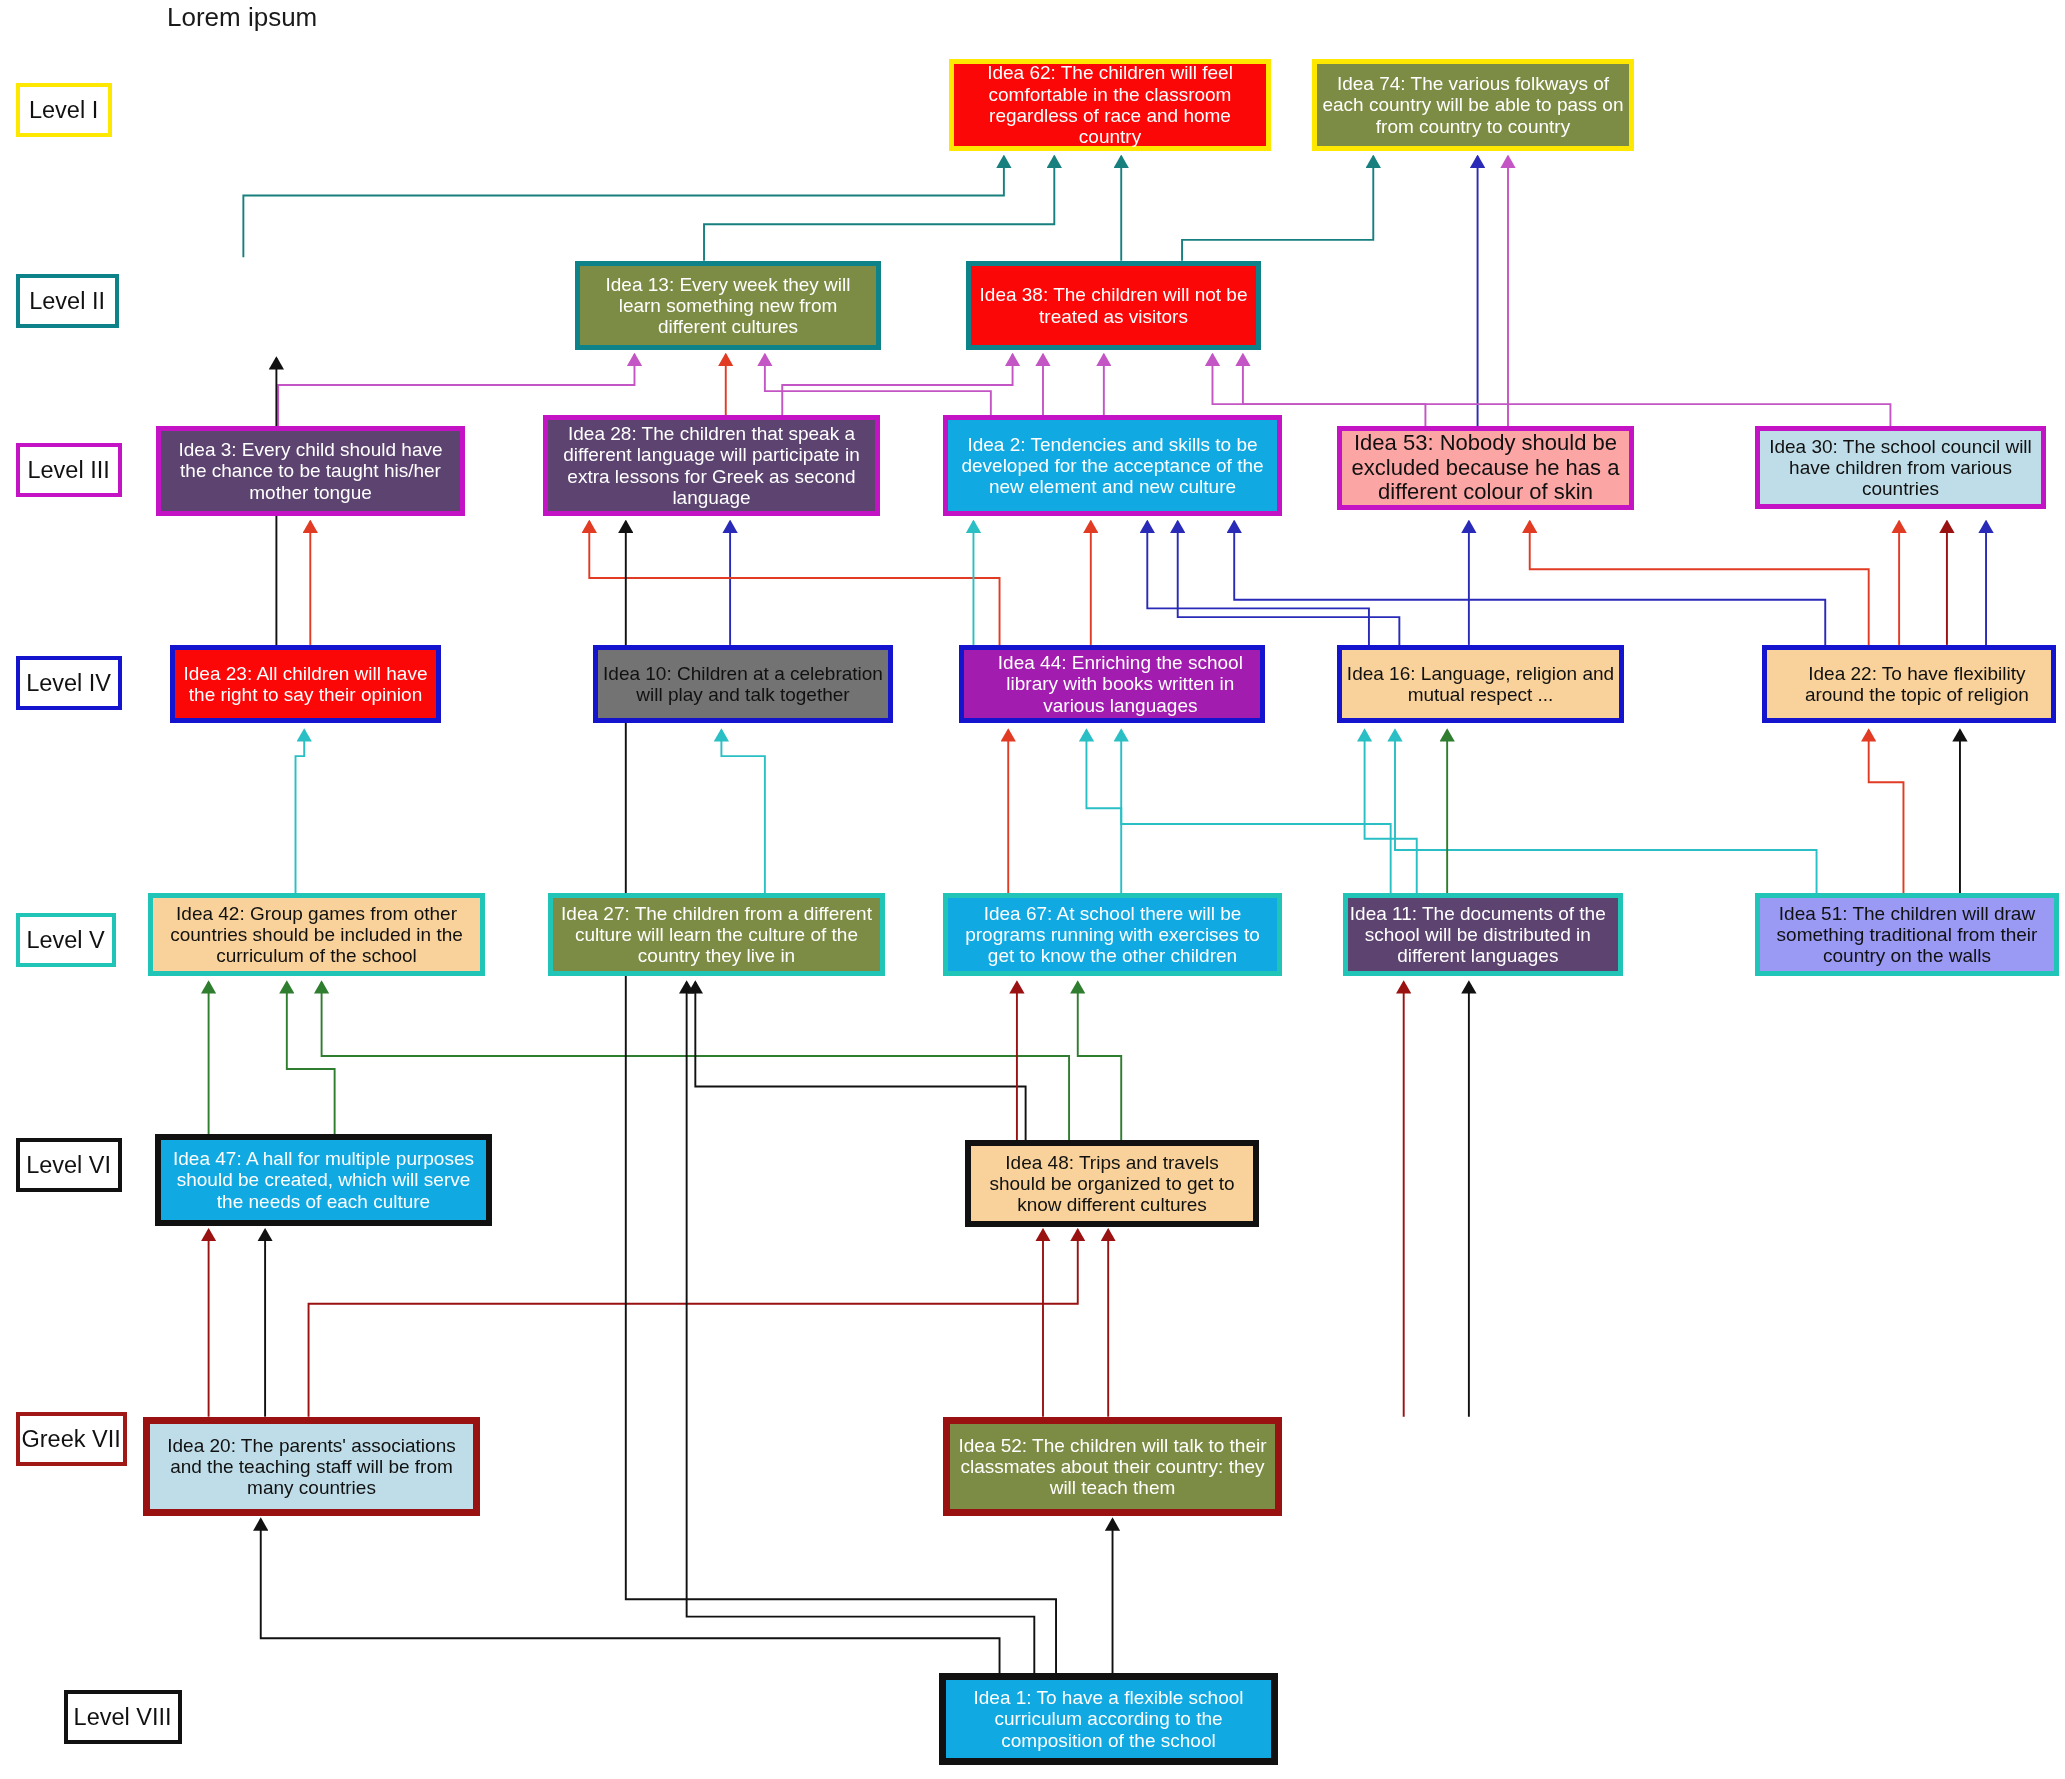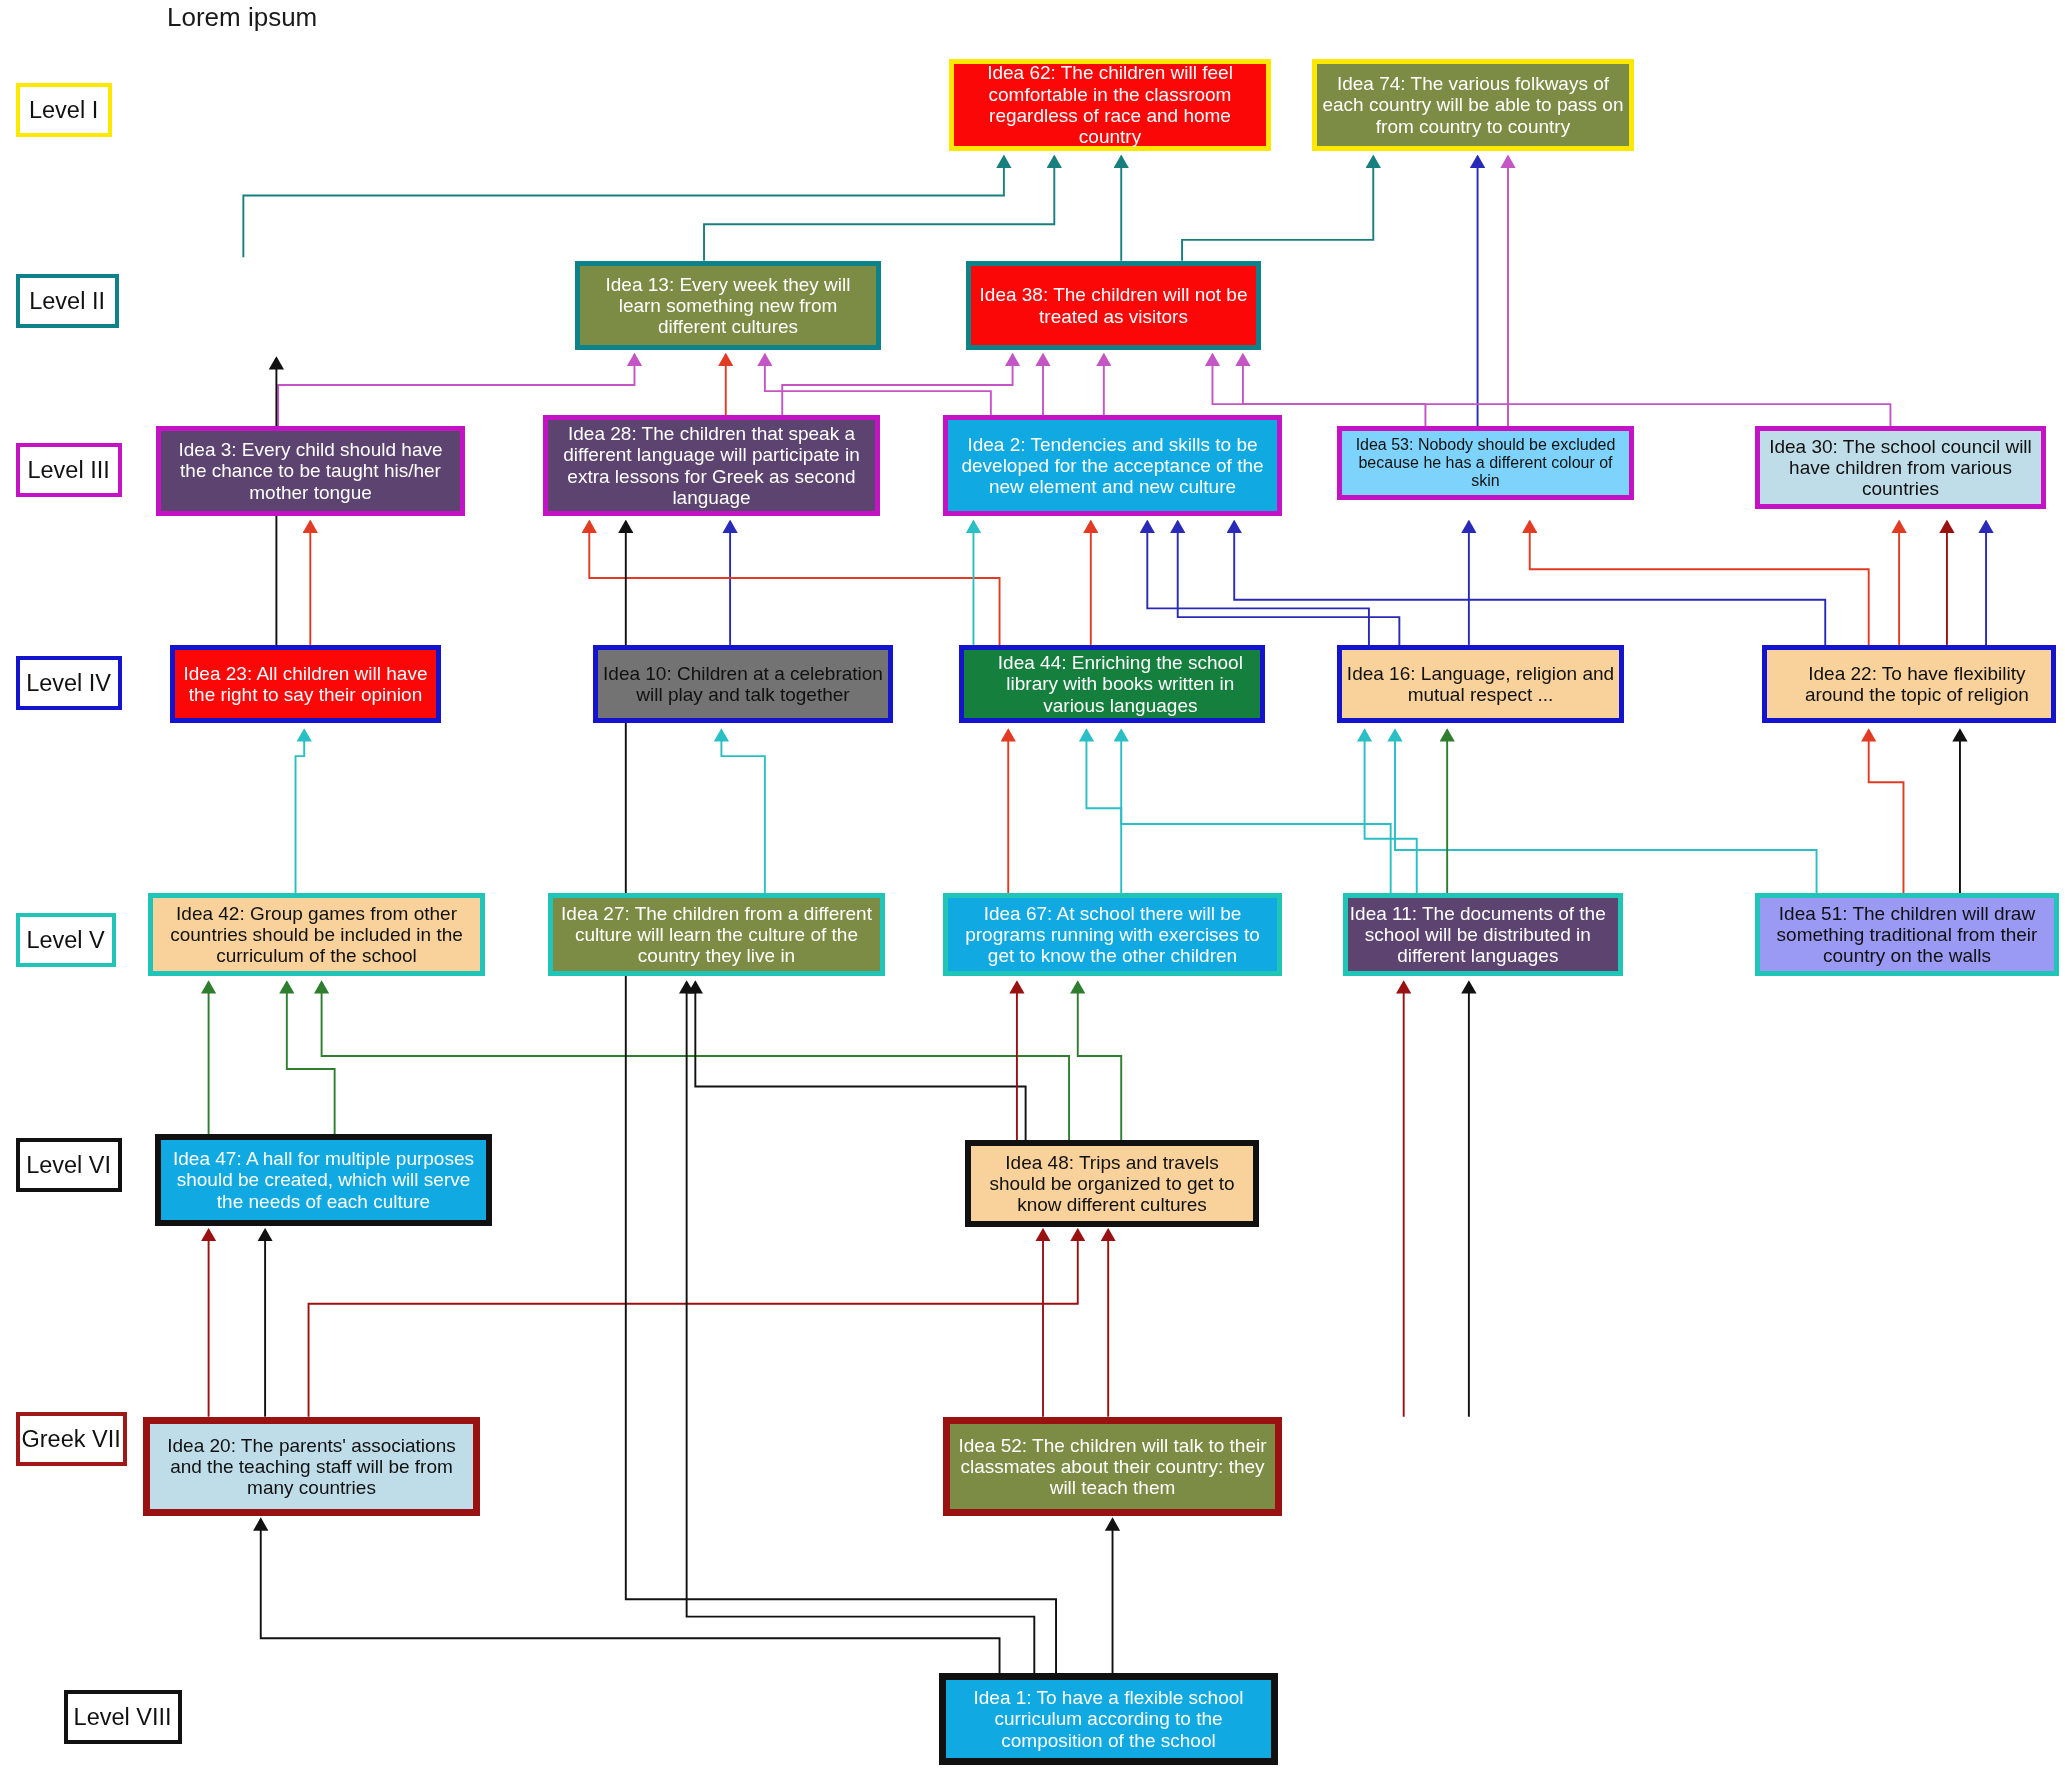--- a/index.html
+++ b/index.html
@@ -139,33 +139,33 @@
     </div>
     <div class="node" style="left: 156px; top: 426px; width: 309px; height: 90px; background: rgb(93, 68, 112); color: rgb(255, 255, 255); border: 5.2px solid rgb(196, 19, 196); font-size: 19px;">
       <span>Idea 3: Every child should have the chance to be taught his/her mother tongue</span>
     </div>
     <div class="node" style="left: 543px; top: 415px; width: 337px; height: 101px; background: rgb(93, 68, 112); color: rgb(255, 255, 255); border: 5.2px solid rgb(196, 19, 196); font-size: 19px;">
       <span>Idea 28: The children that speak a different language will participate in extra lessons for Greek as second language</span>
     </div>
     <div class="node" style="left: 943px; top: 415px; width: 339px; height: 101px; background: rgb(17, 169, 226); color: rgb(255, 255, 255); border: 5.2px solid rgb(196, 19, 196); font-size: 19px;">
       <span>Idea 2: Tendencies and skills to be developed for the acceptance of the new element and new culture</span>
     </div>
-    <div class="node" style="left: 1337px; top: 426px; width: 297px; height: 74px; background: #7dd3fc; color: rgb(17, 17, 17); border: 5.2px solid rgb(196, 19, 196); font-size: 16px;">
+    <div class="node" style="left: 1337px; top: 426px; width: 297px; height: 84px; background: #fca5a5; color: rgb(17, 17, 17); border: 5.2px solid rgb(196, 19, 196); font-size: 22px;">
       <span>Idea 53: Nobody should be excluded because he has a different colour of skin</span>
     </div>
     <div class="node" style="left: 1755px; top: 426px; width: 291px; height: 83px; background: rgb(191, 221, 232); color: rgb(17, 17, 17); border: 5.2px solid rgb(196, 19, 196); font-size: 19px;">
       <span>Idea 30: The school council will have children from various countries</span>
     </div>
     <div class="node" style="left: 170px; top: 645px; width: 271px; height: 78px; background: rgb(251, 7, 7); color: rgb(255, 255, 255); border: 5.2px solid rgb(20, 20, 207); font-size: 19px;">
       <span>Idea 23: All children will have the right to say their opinion</span>
     </div>
     <div class="node" style="left: 593px; top: 645px; width: 300px; height: 78px; background: #737373; color: rgb(17, 17, 17); border: 5.2px solid rgb(20, 20, 207); font-size: 19px;">
       <span>Idea 10: Children at a celebration will play and talk together</span>
     </div>
-    <div class="node" style="left: 959px; top: 645px; width: 306px; height: 78px; background: #15803d; color: rgb(255, 255, 255); border: 5.2px solid rgb(20, 20, 207); font-size: 19px; padding-left: 21px;">
+    <div class="node" style="left: 959px; top: 645px; width: 306px; height: 78px; background: #a21caf; color: rgb(255, 255, 255); border: 5.2px solid rgb(20, 20, 207); font-size: 19px; padding-left: 21px;">
       <span>Idea 44: Enriching the school library with books written in various languages</span>
     </div>
     <div class="node" style="left: 1337px; top: 645px; width: 287px; height: 78px; background: rgb(248, 210, 154); color: rgb(17, 17, 17); border: 5.2px solid rgb(20, 20, 207); font-size: 19px;">
       <span>Idea 16: Language, religion and mutual respect ...</span>
     </div>
     <div class="node" style="left: 1762px; top: 645px; width: 294px; height: 78px; background: rgb(248, 210, 154); color: rgb(17, 17, 17); border: 5.2px solid rgb(20, 20, 207); font-size: 19px; padding-left: 20px;">
       <span>Idea 22: To have flexibility around the topic of religion</span>
     </div>
     <div class="node" style="left: 148px; top: 893px; width: 337px; height: 83px; background: rgb(248, 210, 154); color: rgb(17, 17, 17); border: 5.2px solid rgb(32, 197, 184); font-size: 19px;">
       <span>Idea 42: Group games from other countries should be included in the curriculum of the school</span>

